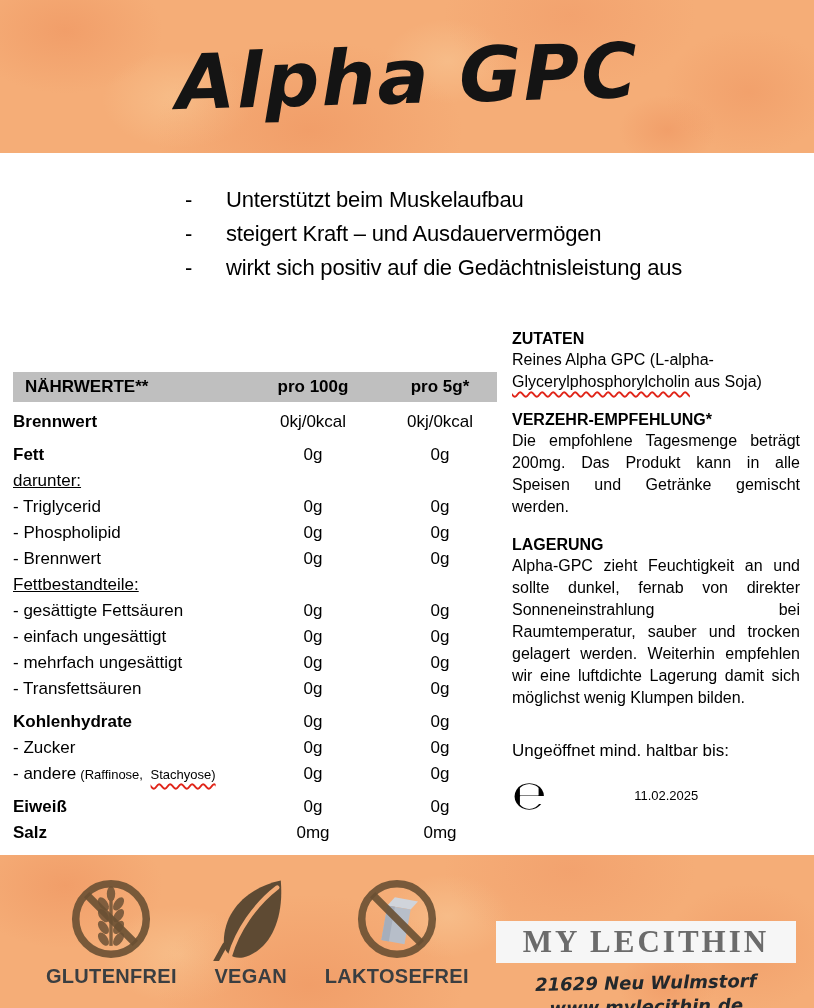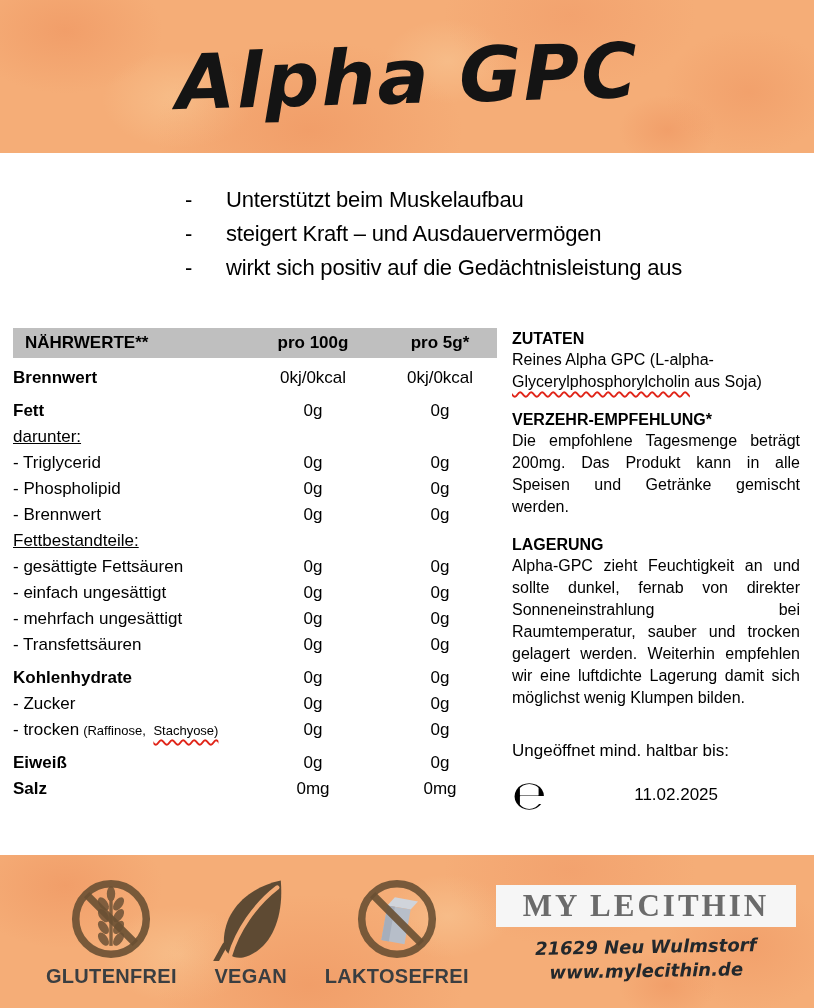--- a/index.html
+++ b/index.html
@@ -32,46 +32,46 @@
   .bullet { display:flex; }
   .bullet .dash { width:41px; flex:none; }
 
   
   .main { display:flex; margin-top:43px; padding:0 14px 0 13px; }
   .table-col { width:484px; flex:none; }
   .right-col { flex:1; margin-left:15px; }
 
   .nrow { display:grid; grid-template-columns:230px 140px 114px; align-items:center; min-height:26px; font-size:17px; }
   .nrow .val { text-align:center; }
-  .thead { background:#bfbfbf; min-height:30px; font-weight:bold; }
+  .thead { background:#bfbfbf; min-height:30px; font-weight:bold;margin-top:44px; }
   .thead .name { padding-left:12px; }
   .b  { font-weight:bold; }
   .u  { text-decoration:underline; }
   .gap { margin-top:7px; }
   .note { font-size:13px; margin-left:4px; }
   .sq { text-decoration-line:underline; text-decoration-style:wavy; text-decoration-color:#e02418;
         text-decoration-thickness:2px; text-underline-offset:4px; text-decoration-skip-ink:none; }
 
   .info-head { font-weight:bold; font-size:16px; line-height:21px; }
   .info-text { font-size:16px; line-height:22px; text-align:justify; }
   .info-block { margin-bottom:16px; }
   .haltbar { font-size:17px; margin-top:32px; }
   .date-row { display:flex; align-items:center; margin-top:14px; }
   .e-sign { font-family:"DejaVu Sans", sans-serif; font-size:40px; line-height:1; }
-  .bb-date { font-size:17px; margin-left:88px; }
+  .bb-date { font-size:13px; margin-left:88px; }
 
   
   .banner-bottom { height:153px; margin-top:auto; display:flex; align-items:flex-start; padding:22px 18px 0 46px; }
   .badges { display:flex; align-items:flex-end; gap:30px; }
   .badge { display:flex; flex-direction:column; align-items:center; }
   .badge-label { font-weight:bold; font-size:20px; color:#3a3e41; margin-top:4px; letter-spacing:0.3px; }
   .badge svg { display:block; }
 
   .brand { margin-left:auto; width:300px; margin-top:8px; text-align:center; }
-  .brand-box { background:#f6f6f6; height:42px; display:flex; align-items:center; justify-content:center; }
+  .brand-box { background:#f6f6f6; height:42px; display:flex; align-items:center; justify-content:center;margin-top:36px; }
   .brand-name { font-family:"Liberation Serif", serif; font-size:31px; font-weight:bold;
                 color:#6b6b6b; letter-spacing:3px; white-space:nowrap; }
   .brand-addr { margin-top:8px; font-family:"DejaVu Sans", sans-serif; font-style:italic; font-weight:800;
                 font-size:18px; line-height:24px; color:#23282c; transform:rotate(-1deg); }
 </style>
 </head>
 <body>
 
 <div class="label">
 
@@ -162,21 +162,21 @@
         <span class="b">Kohlenhydrate</span>
         <span class="val">0g</span>
         <span class="val">0g</span>
       </div>
       <div class="nrow">
         <span>- Zucker</span>
         <span class="val">0g</span>
         <span class="val">0g</span>
       </div>
       <div class="nrow">
-        <span><span>- trocken</span><span class="note">(Raffinose, </span><span class="note sq">Stachyose)</span></span>
+        <span><span>- andere</span><span class="note">(Raffinose, </span><span class="note sq">Stachyose)</span></span>
         <span class="val">0g</span>
         <span class="val">0g</span>
       </div>
       <div class="nrow gap">
         <span class="b">Eiweiß</span>
         <span class="val">0g</span>
         <span class="val">0g</span>
       </div>
       <div class="nrow">
         <span class="b">Salz</span>

